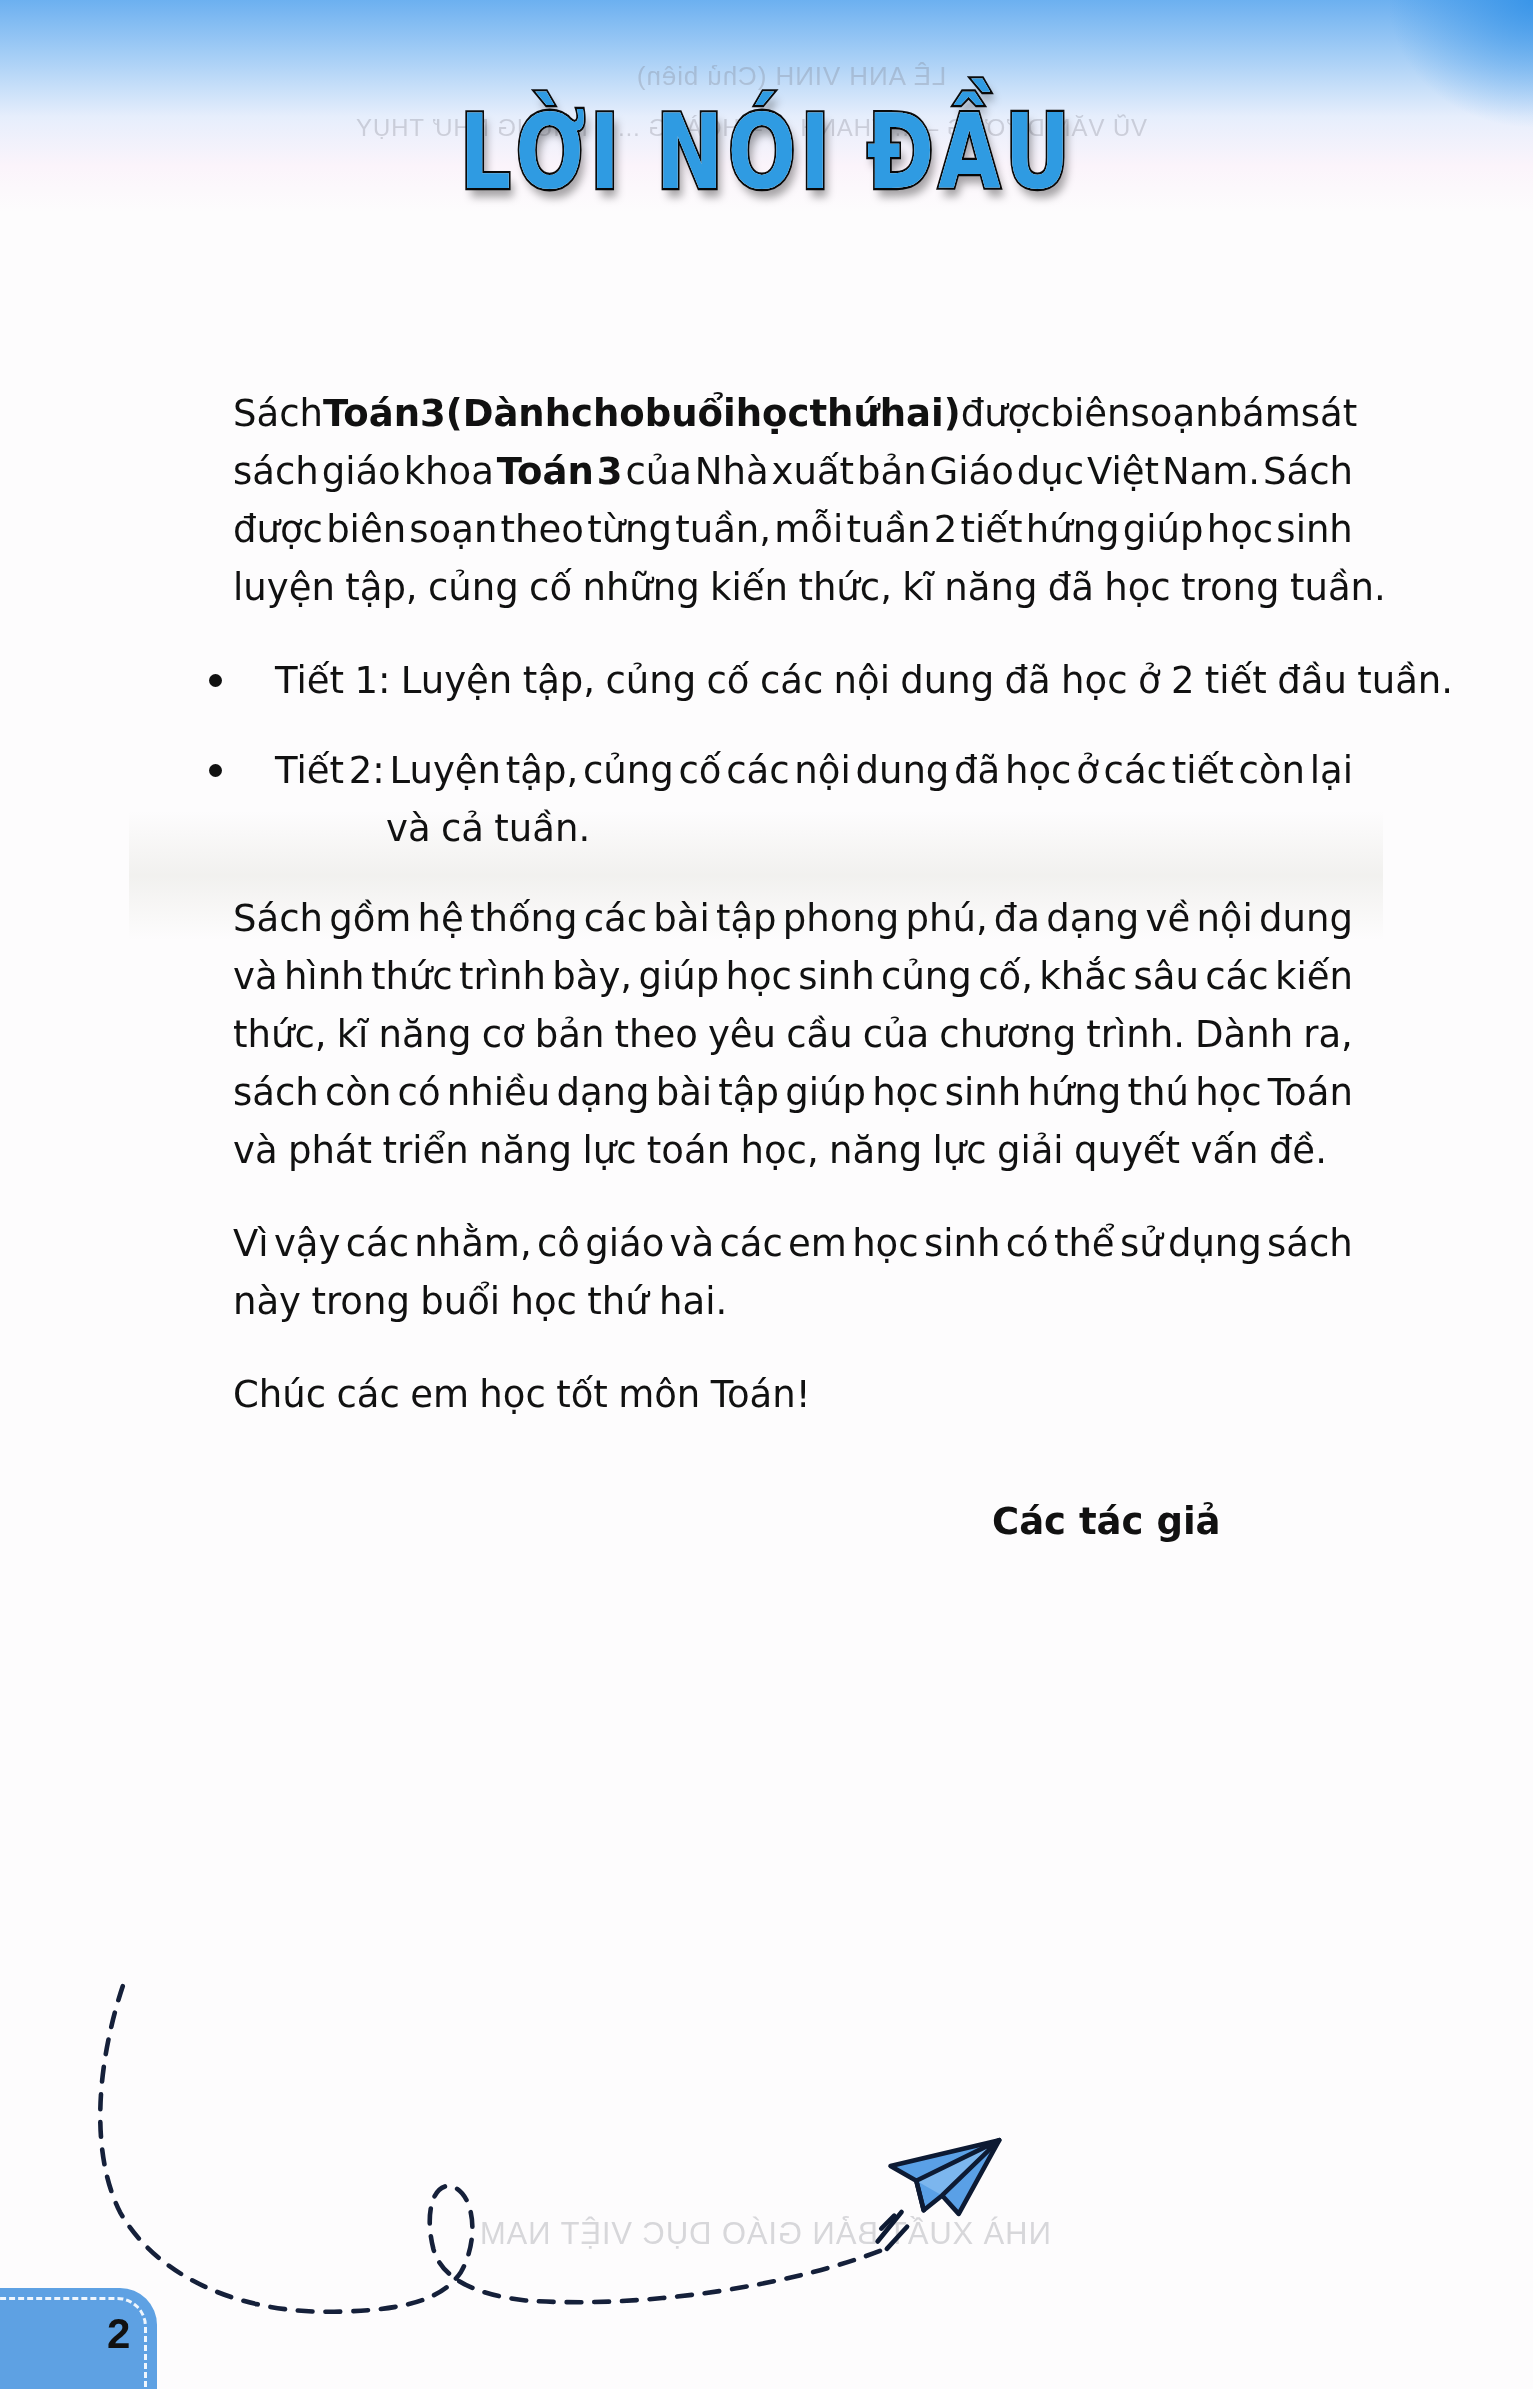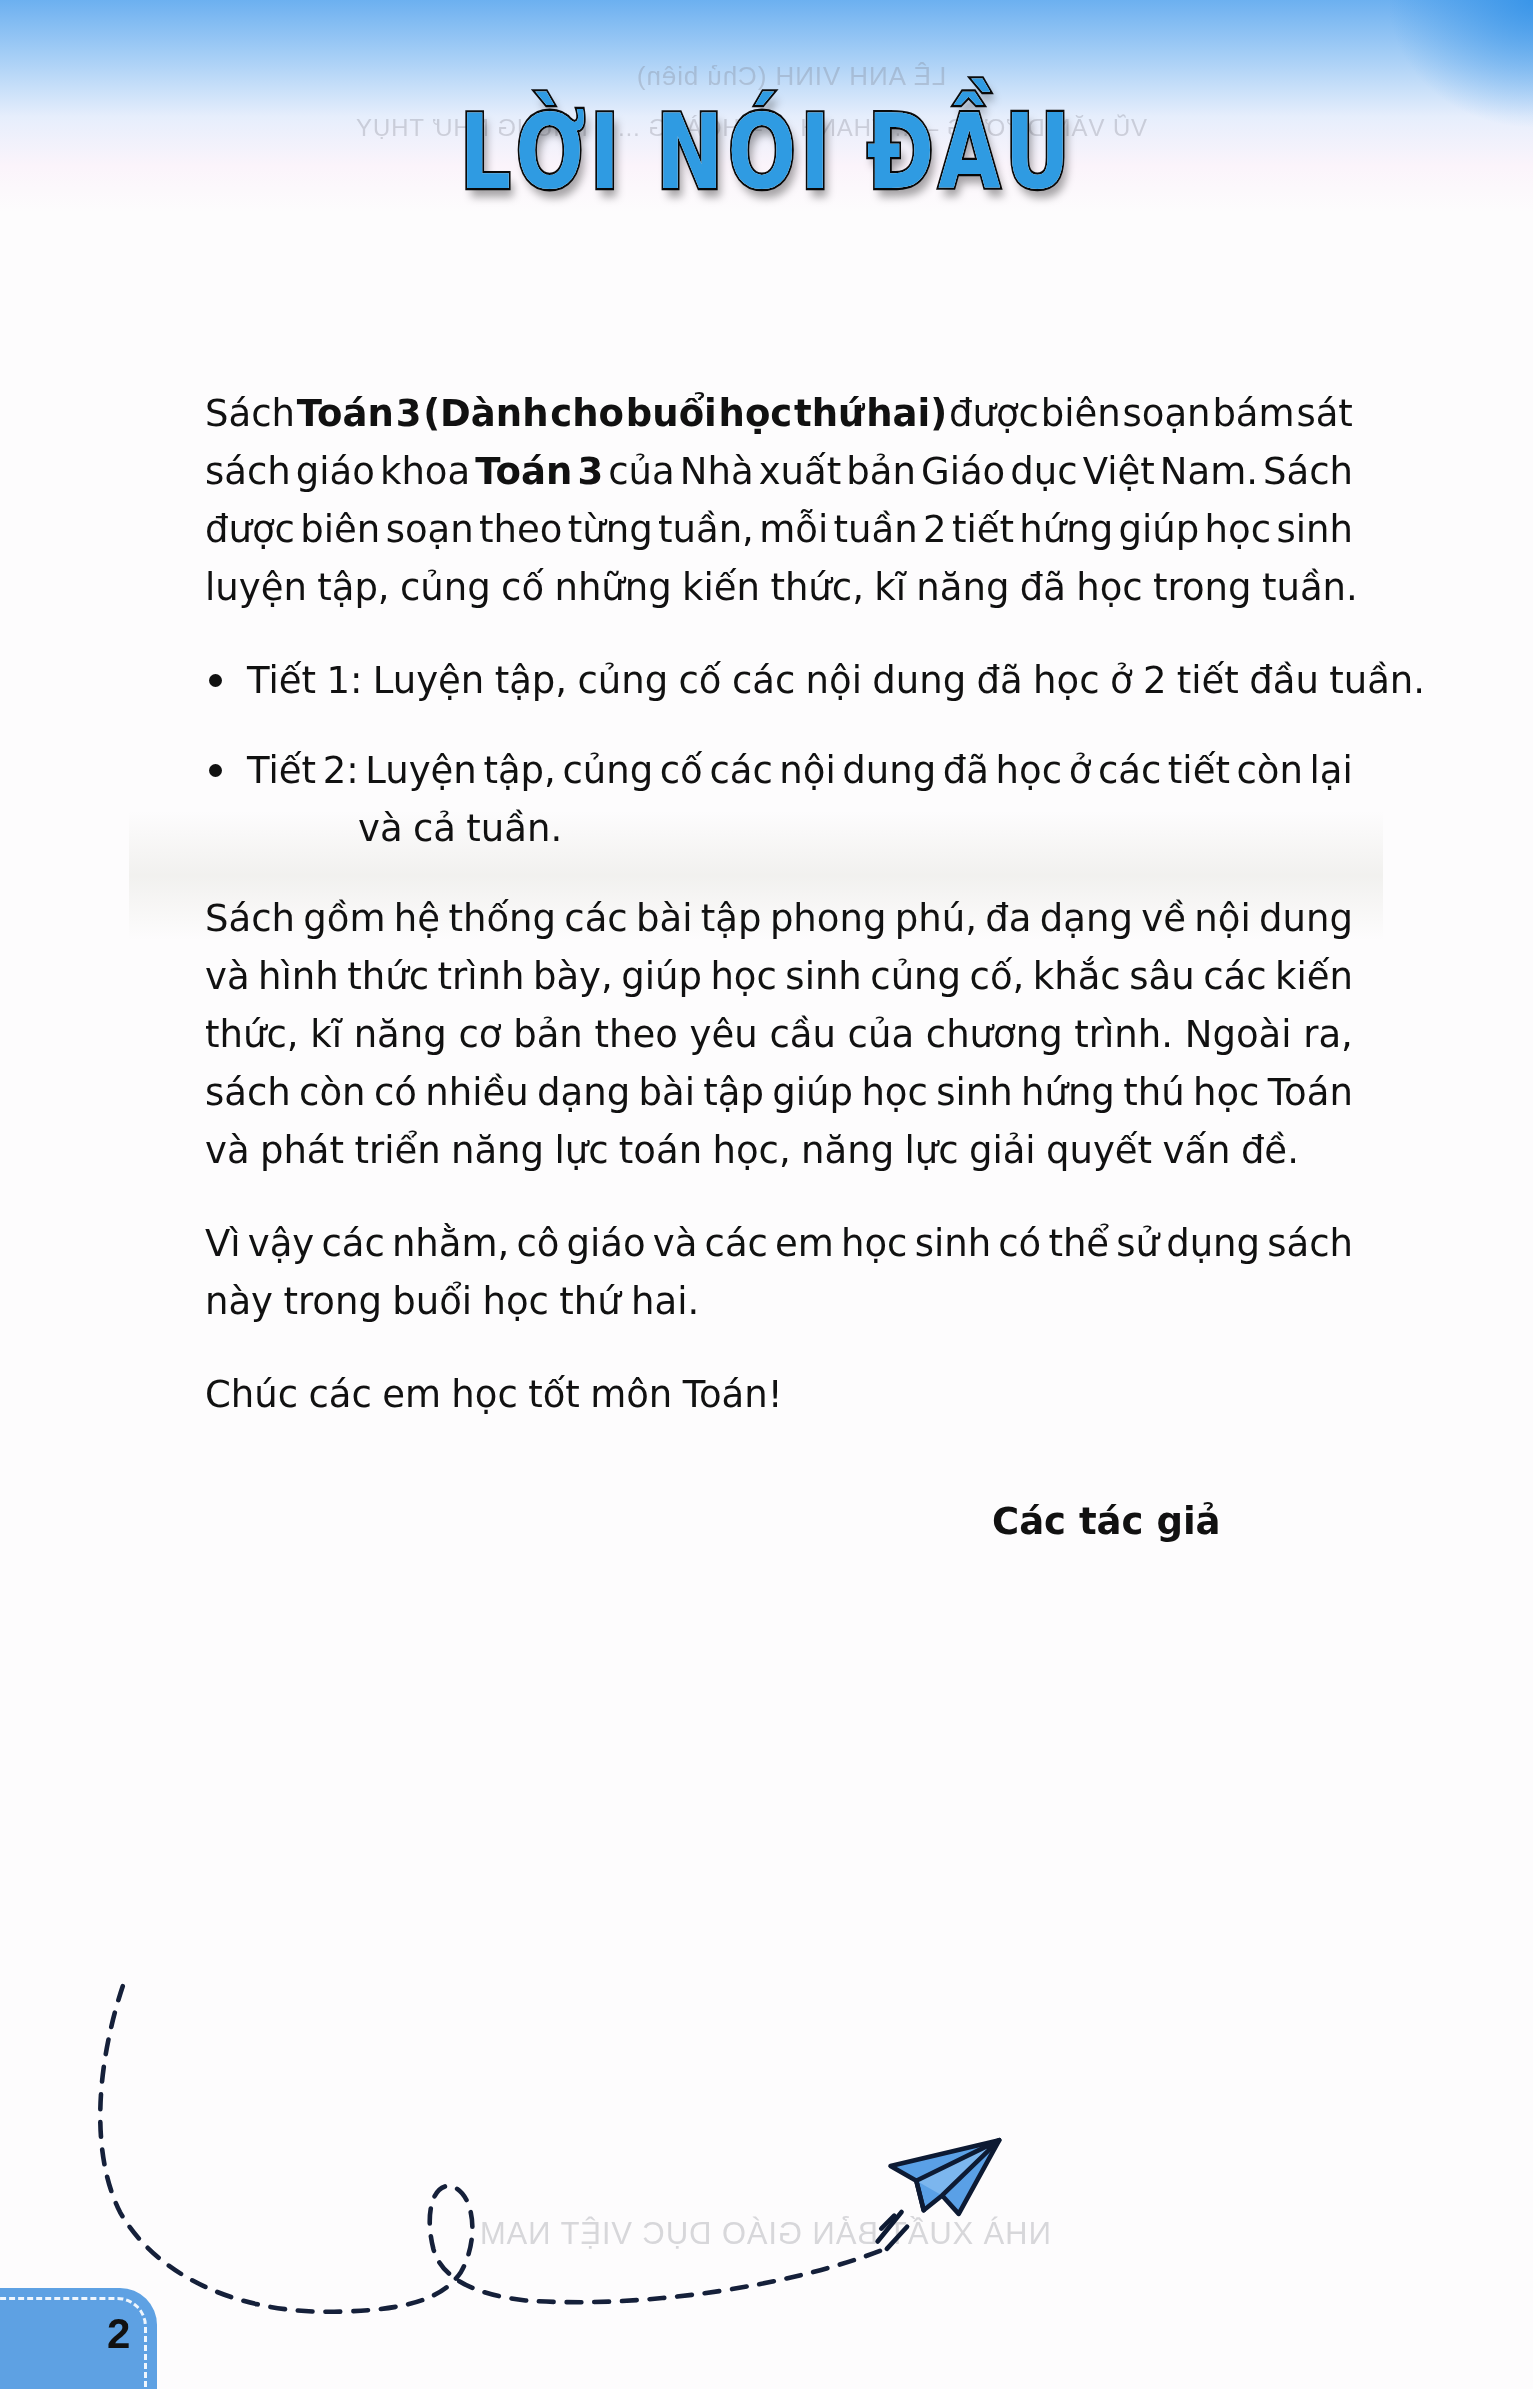--- a/index.html
+++ b/index.html
@@ -31,21 +31,21 @@
     font-family: "DejaVu Sans", sans-serif; font-weight: 900; font-size: 103px;
     letter-spacing: 5.5px; color: #2f9be2;
     -webkit-text-stroke: 4.6px #0b0b0b; paint-order: stroke fill;
     text-shadow: 0 0 0 #fff, 5.5px 9.2px 9.2px rgba(0,0,0,0.35);
     transform: scaleX(0.78); transform-origin: center;
   }
   .content { position: absolute; left: 205px; top: 385px; width: 1148px; }
   .line {
     font-size: 37px; line-height: 58px; height: 58px;
     text-align: justify; text-align-last: justify; white-space: nowrap;
-    display: flex; justify-content: space-between;
+    display: flex; justify-content: space-between; margin-left: 28px;
   }
   .line.last { text-align-last: left; justify-content: flex-start; }
   .line.last span.w { margin-right: 0.28em; }
   .para { margin-bottom: 35px; }
   b { font-weight: bold; }
   .bullet { position: relative; padding-left: 42px; margin-bottom: 32px; }
   .bullet .dot {
     position: absolute; left: 3.7px; top: 22px; width: 13px; height: 13px;
     border-radius: 50%; background: #111;
   }
@@ -233,21 +233,21 @@
         <span class="w">kĩ</span>
         <span class="w">năng</span>
         <span class="w">cơ</span>
         <span class="w">bản</span>
         <span class="w">theo</span>
         <span class="w">yêu</span>
         <span class="w">cầu</span>
         <span class="w">của</span>
         <span class="w">chương</span>
         <span class="w">trình.</span>
-        <span class="w">Ngoài</span>
+        <span class="w">Dành</span>
         <span class="w">ra,</span>
       </div>
     <div class="line">
         <span class="w">sách</span>
         <span class="w">còn</span>
         <span class="w">có</span>
         <span class="w">nhiều</span>
         <span class="w">dạng</span>
         <span class="w">bài</span>
         <span class="w">tập</span>

